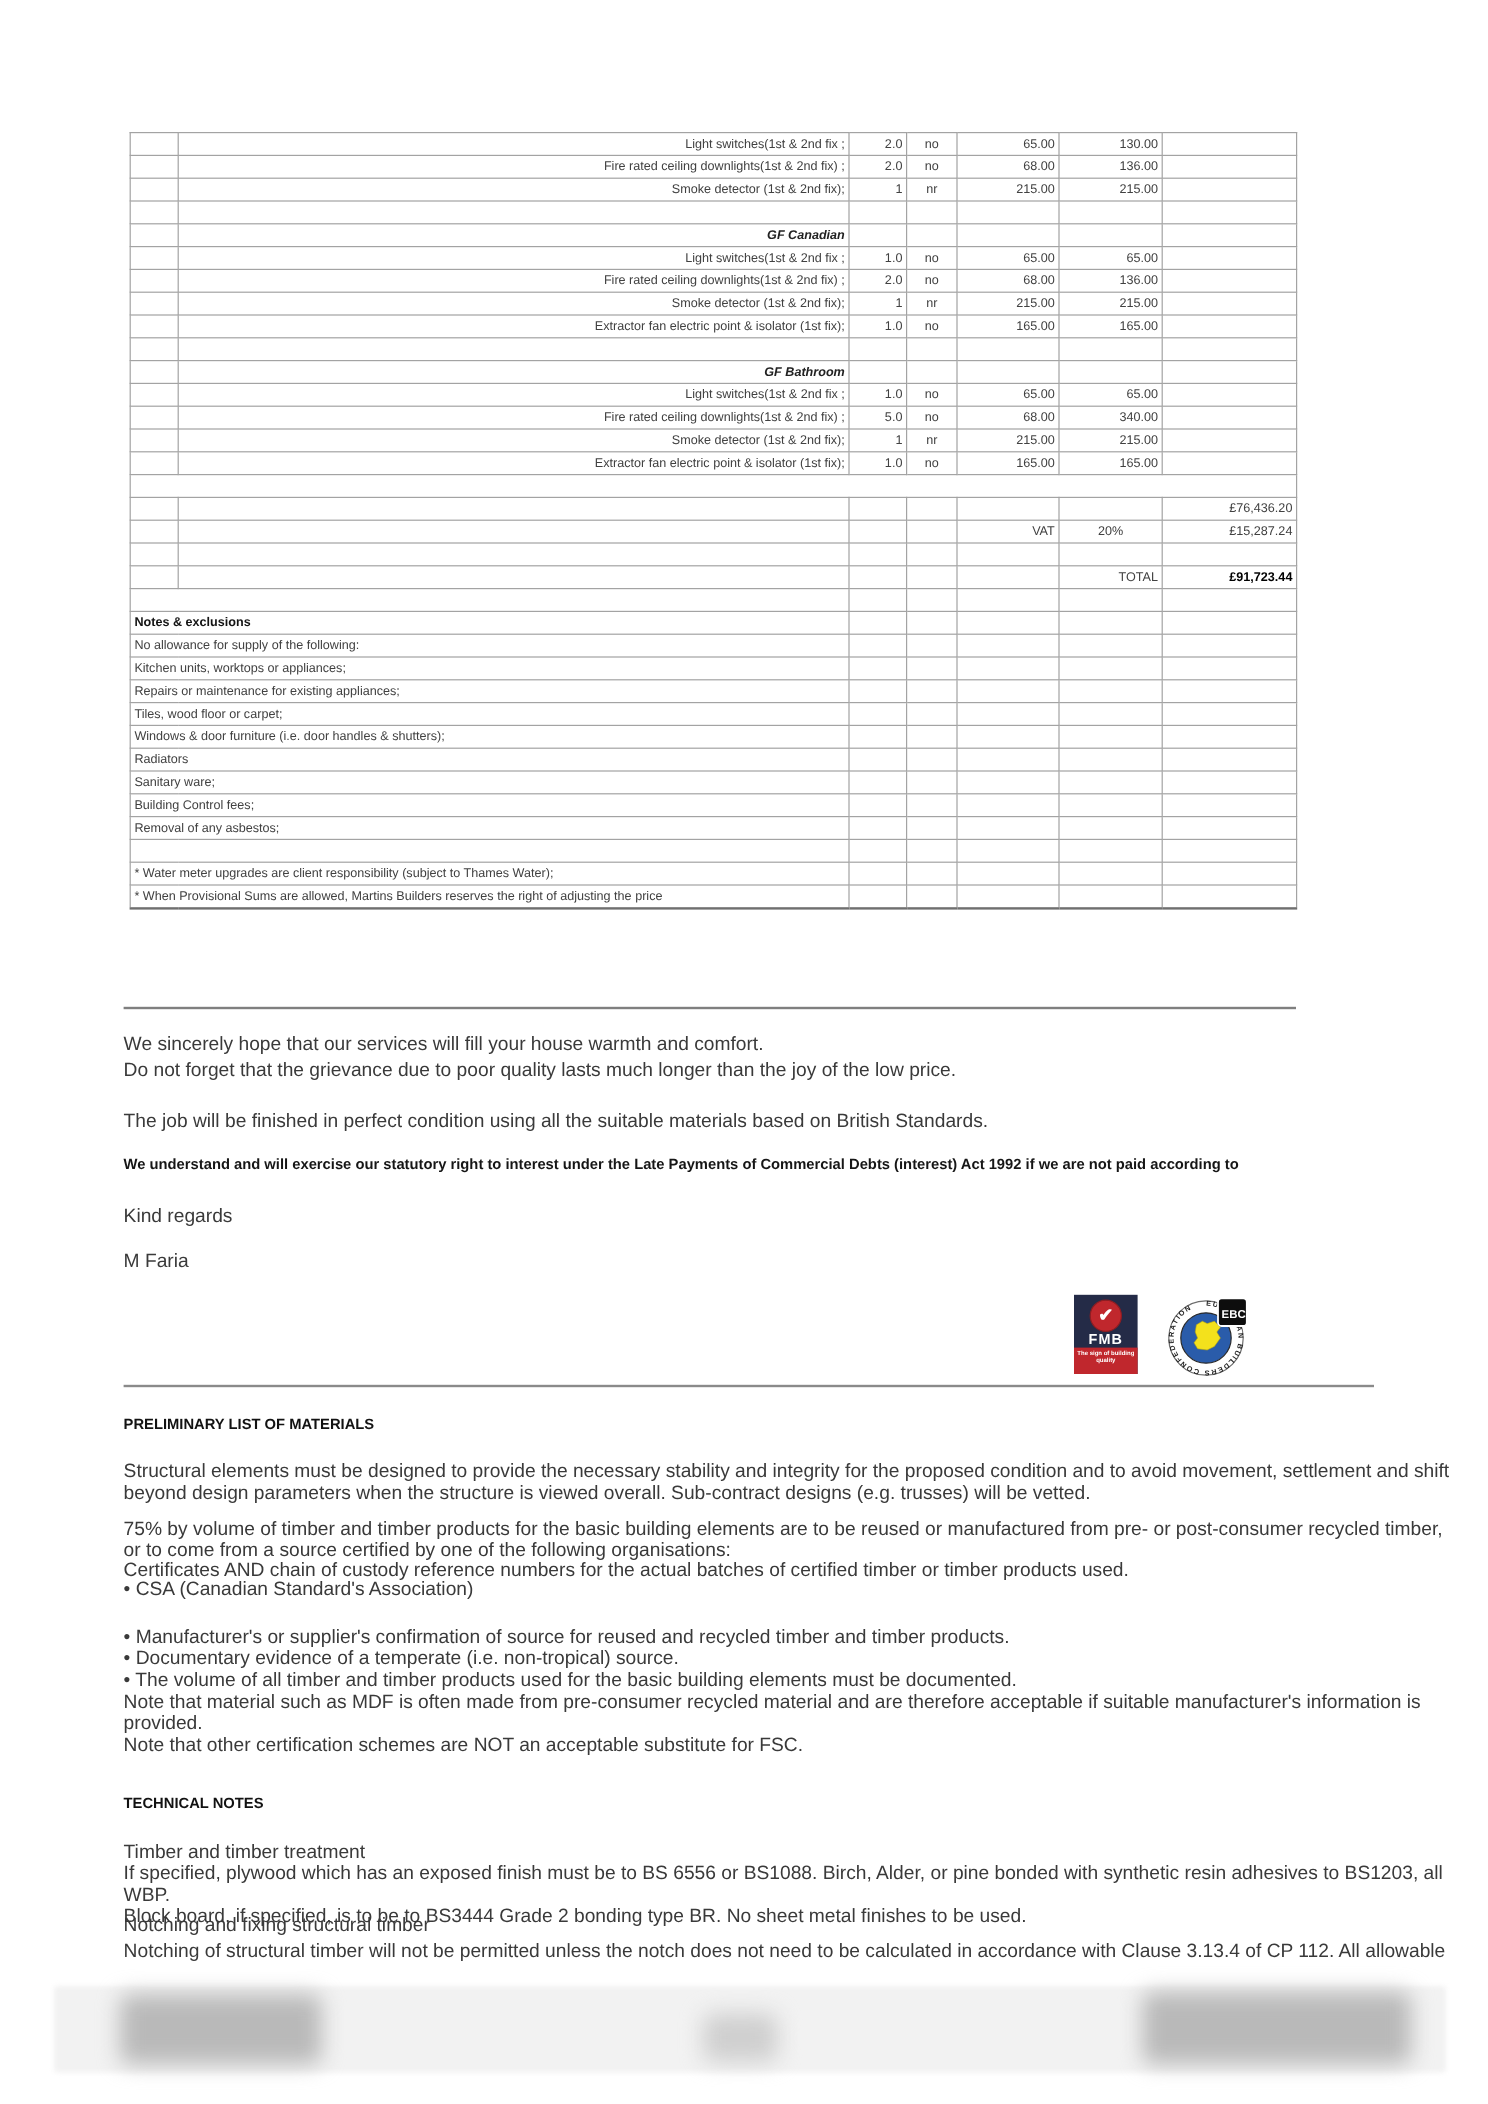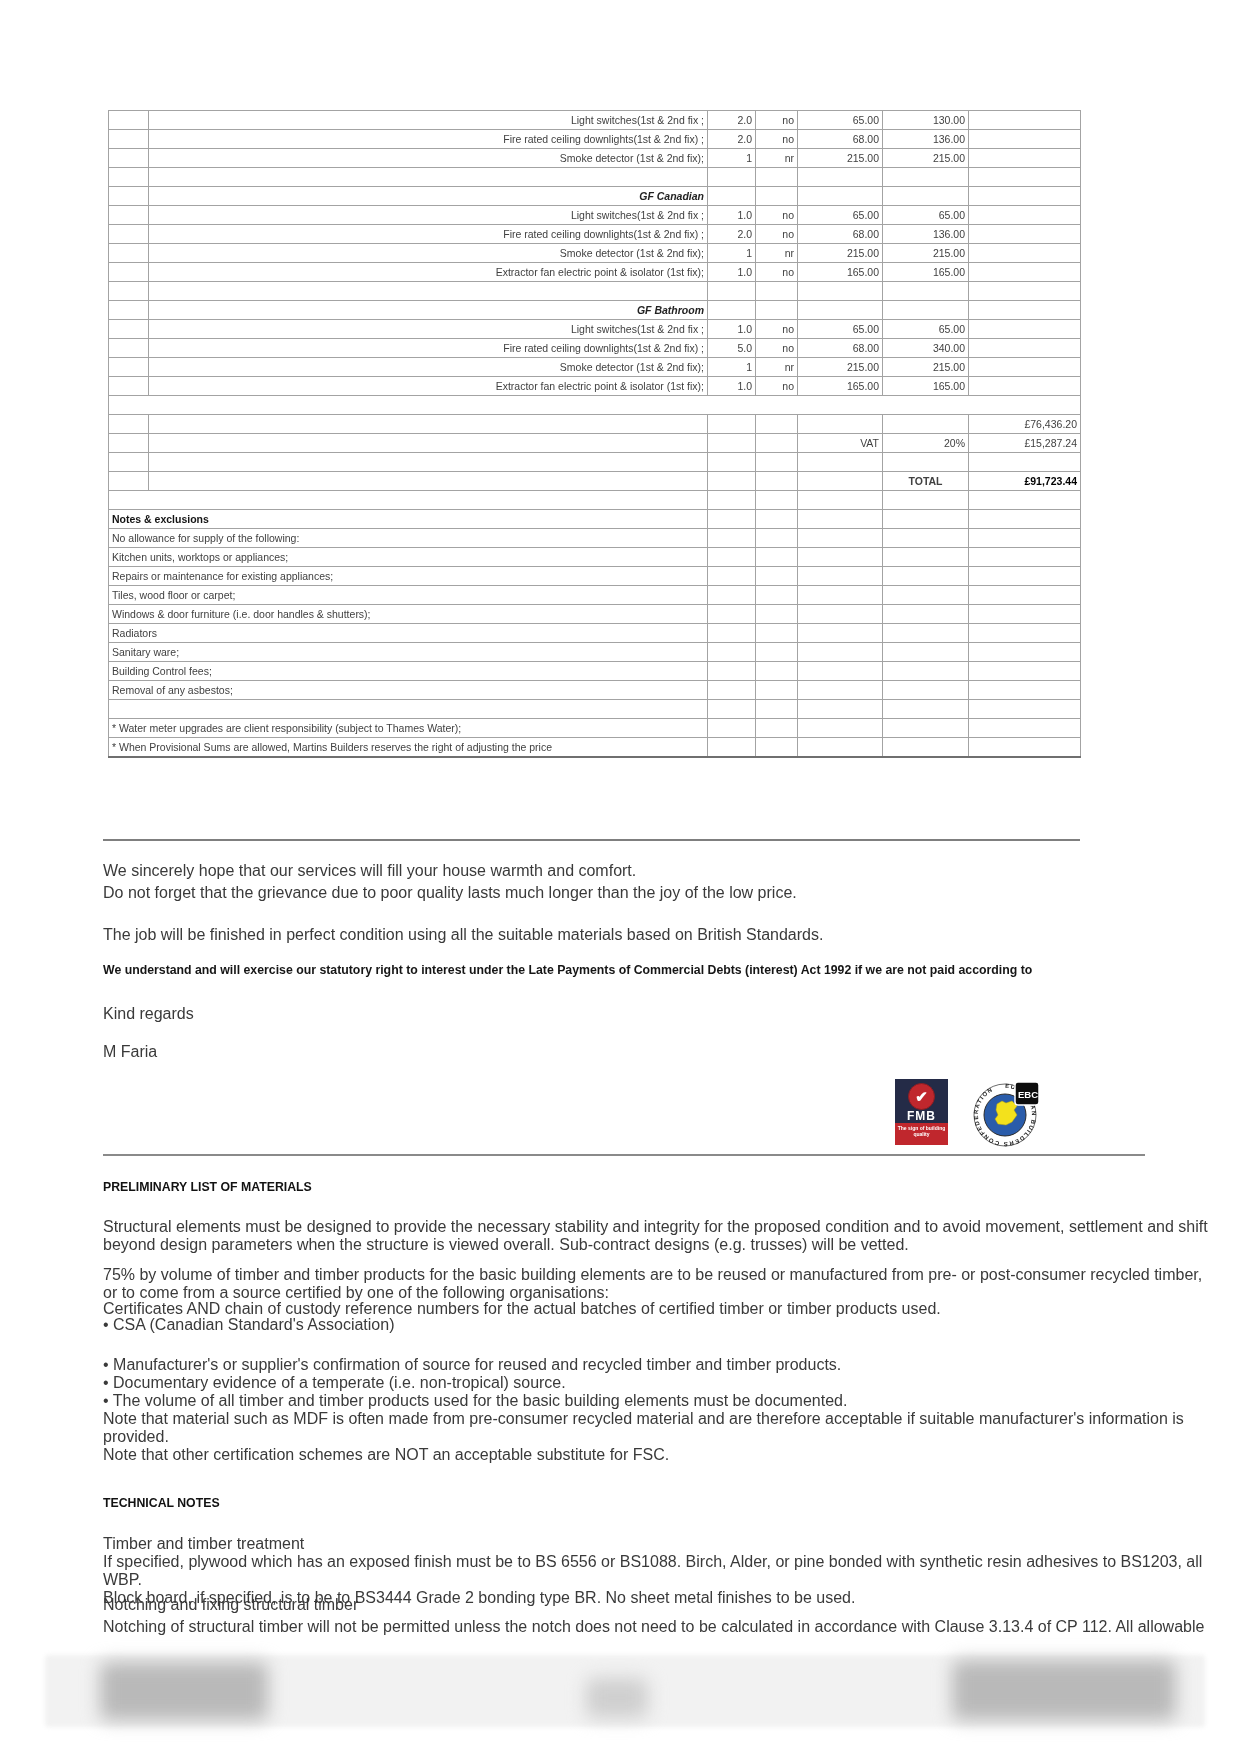--- a/index.html
+++ b/index.html
@@ -6,30 +6,30 @@
   html,body{background:#ffffff}
   body{width:1240px;height:1753px;font-family:"Liberation Sans",sans-serif;position:relative;overflow:hidden}
   .page{position:absolute;left:0;top:0;width:1240px;height:1753px;background:#fff}
 
   
   table.quote{position:absolute;left:108px;top:110px;width:972px;border-collapse:collapse;table-layout:fixed}
   table.quote td{border:1px solid #a3a3a3;font-size:10.5px;color:#414141;height:19px;padding:0 3px;overflow:hidden;white-space:nowrap;vertical-align:middle}
   .c-desc{text-align:right;padding-right:4px}
   .c-desc.grp{font-weight:bold;font-style:italic;color:#222}
   .c-qty{text-align:right;padding-right:6px}
-  .c-unit{text-align:right}
+  .c-unit{text-align:center}
   .c-rate,.c-amt,.c-tot{text-align:right;padding-right:5px}
   .c-tot.sectot{font-weight:bold;font-style:italic;color:#111}
   .r-gap td{height:22px;border-bottom:1px solid #8d8d8d}
   .r-sum td{height:18px}
   .r-sum-s td{height:12px}
   .r-sum-b td{height:20px}
   .sumlab{text-align:right;padding-right:4px}
-  .sumpct{}
-  .sumtotlab{text-align:center;font-weight:bold;color:#101010}
+  .sumpct{text-align:center}
+  .sumtotlab{text-align:right;font-weight:normal;color:#101010}
   .sumval{text-align:right;color:#2e2e2e}
   .sumval.b{font-weight:bold;color:#000}
   .notecell{text-align:left;padding-left:5px;white-space:nowrap}
   .notecell.b{font-weight:bold;color:#141414}
   .r-notegap td{height:24px;border-bottom:2px solid #8a8a8a}
   tr.last td{border-bottom:2px solid #6f6f6f}
 
   
   .tx{position:absolute;left:103px;font-size:16px;color:#3a3a3a;white-space:nowrap}
   .tx.ml{white-space:pre-line;line-height:18px}

